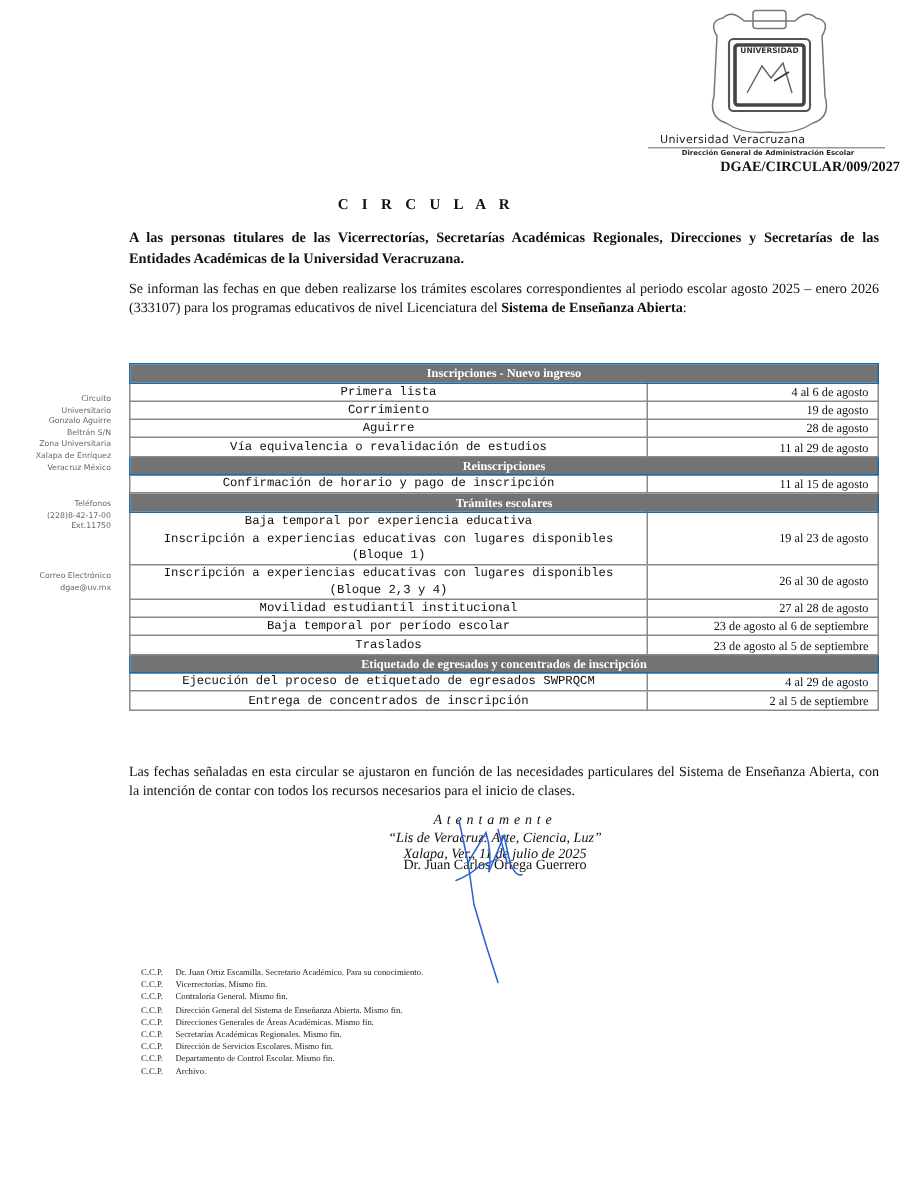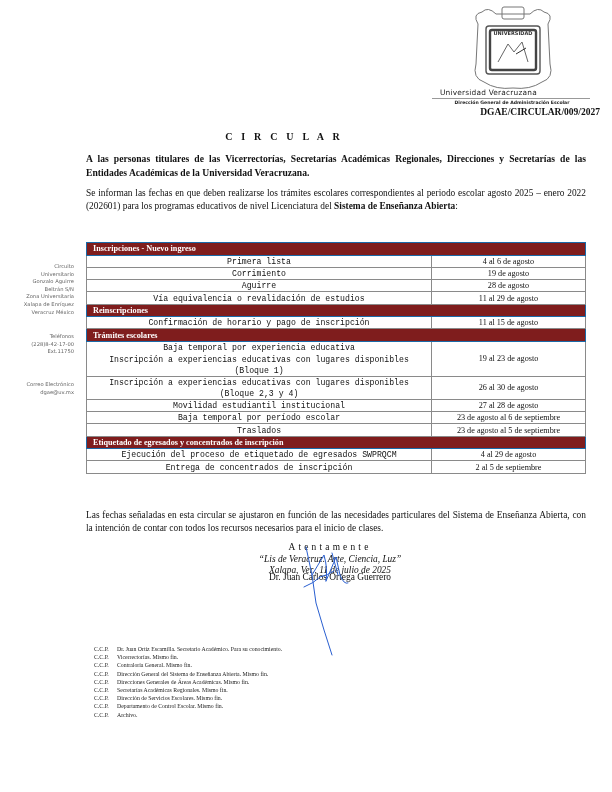--- a/index.html
+++ b/index.html
@@ -27,31 +27,31 @@
     line-height: 13px; text-align: justify; }
   .intro b { font-weight: bold; margin-top: 28px; }
 
   .side { position: absolute; left: 4px; width: 70px; text-align: right;
     font-family: "DejaVu Sans", sans-serif; font-size: 5.2px; color: #666; line-height: 7.6px; }
 
   table.sched { position: absolute; left: 86px; top: 242px; width: 500px; border-collapse: collapse;
     font-size: 8.2px; }
   table.sched td { border: 0.8px solid #8a8a8a; padding: 0 6px; height: 12.3px; line-height: 11px; }
   table.sched td.act { text-align: center; font-family: Liberation Mono, monospace; }
-  table.sched td.date { width: 154px; text-align: center; }
-  table.sched tr.head td { background: #7f1d1d; color: #fff; font-weight: bold;
+  table.sched td.date { width: 154px; text-align: right; }
+  table.sched tr.head td { background: #737373; color: #fff; text-align: center; font-weight: bold;
     border-color: #1a6aa8; height: 12.5px; }
 
   .closing { position: absolute; left: 86px; top: 509px; width: 500px; font-size: 9.4px;
     line-height: 13px; text-align: justify; }
 
   .sign-block { position: absolute; left: 230px; top: 542px; width: 200px; text-align: center;
     font-size: 9.4px; line-height: 11.5px; }
   .sign-block .it { font-style: italic; }
-  .sign-block .spaced { letter-spacing: 3.2px; }
+  .sign-block .spaced { letter-spacing: 3.2px; font-style: italic; }
   .signer { position: absolute; left: 230px; top: 572px; width: 200px; text-align: center;
     font-size: 9.4px; line-height: 11.5px; }
   .signer .role { font-style: italic; }
 
   .signature { position: absolute; left: 290px; top: 545px; width: 80px; height: 115px; }
 
   .ccp { position: absolute; left: 94px; top: 645px; font-size: 5.8px; line-height: 8.2px; color: #222; }
   .ccp .row { display: flex; }
   .ccp .lbl { width: 23px; }
 </style>
@@ -91,21 +91,21 @@
   <div>(228)8-42-17-00</div>
   <div>Ext.11750</div>
 </div>
 <div class="side" style="top:381px;">
   <div>Correo Electrónico</div>
   <div>dgae@uv.mx</div>
 </div>
 
 <div class="title">C I R C U L A R</div>
 <div class="addressee">A las personas titulares de las Vicerrectorías, Secretarías Académicas Regionales, Direcciones y Secretarías de las Entidades Académicas de la Universidad Veracruzana.</div>
-<div class="intro"><span>Se informan las fechas en que deben realizarse los trámites escolares correspondientes al periodo escolar agosto 2025 – enero 2022 (202601) para los programas educativos de nivel Licenciatura del </span><b>Sistema de Enseñanza Abierta</b><span>:</span></div>
+<div class="intro"><span>Se informan las fechas en que deben realizarse los trámites escolares correspondientes al periodo escolar agosto 2025 – enero 2026 (333107) para los programas educativos de nivel Licenciatura del </span><b>Sistema de Enseñanza Abierta</b><span>:</span></div>
 
 <table class="sched">
   <tbody>
       <tr class="head">
         <td colspan="2">Inscripciones - Nuevo ingreso</td>
       </tr>
   <tr>
         <td class="act">Primera lista</td>
         <td class="date">4 al 6 de agosto</td>
       </tr>

